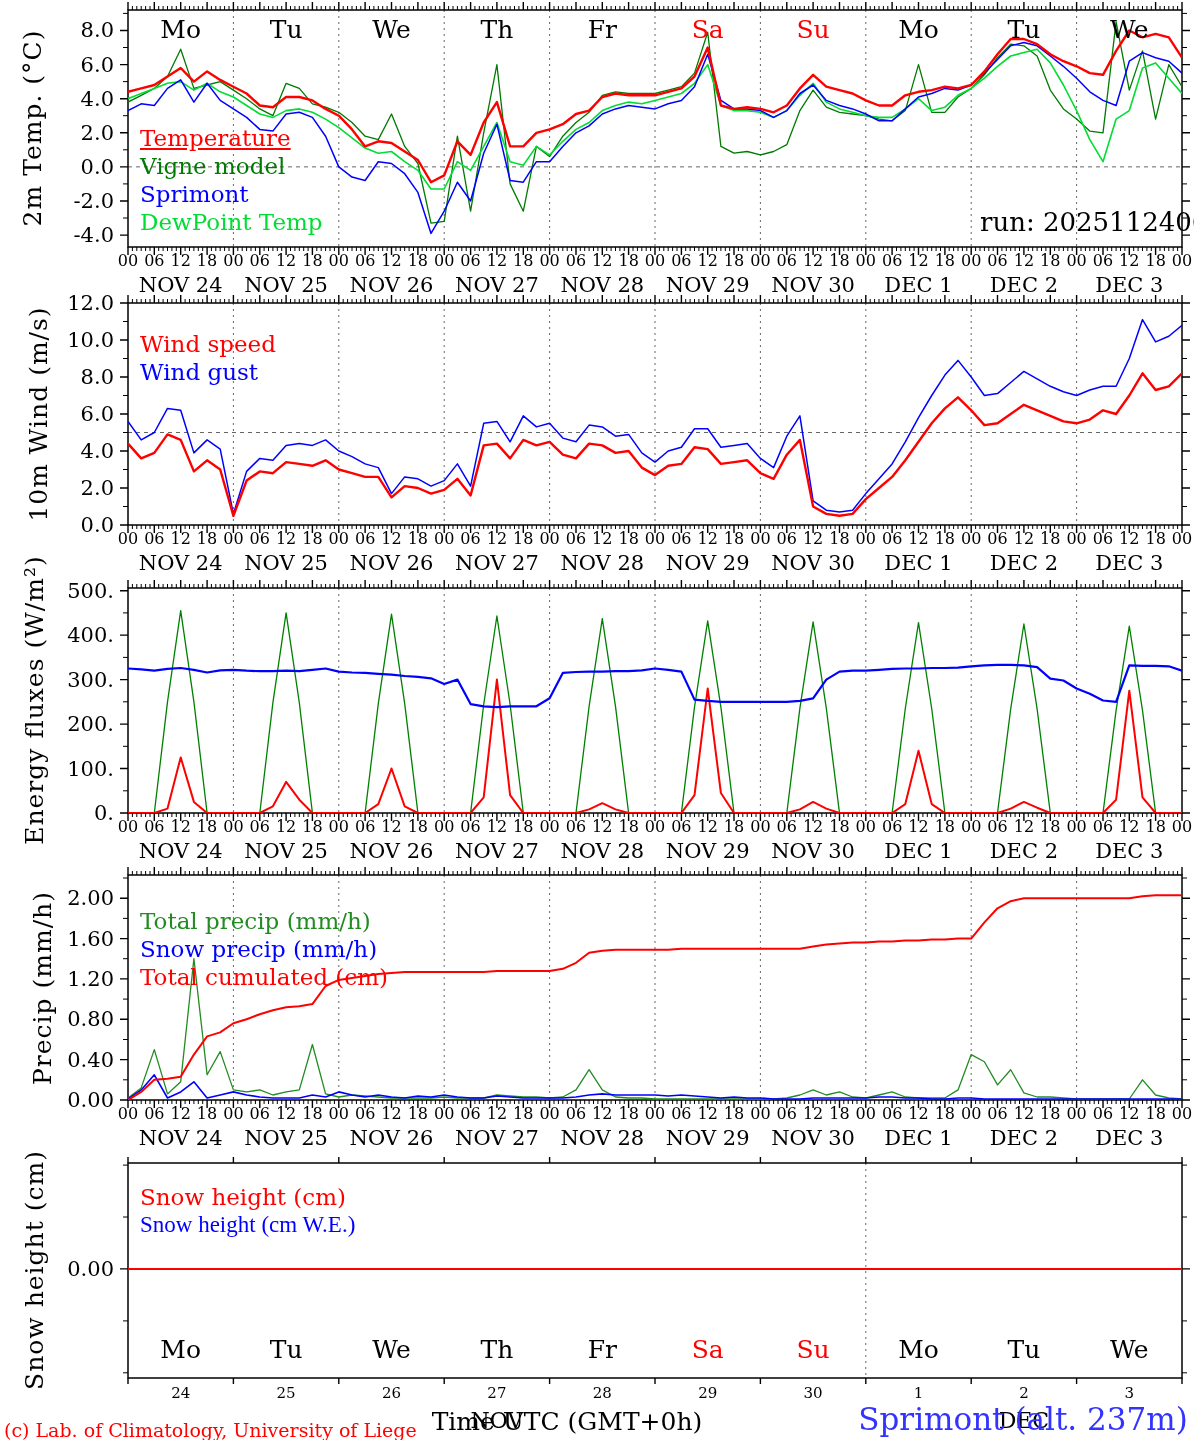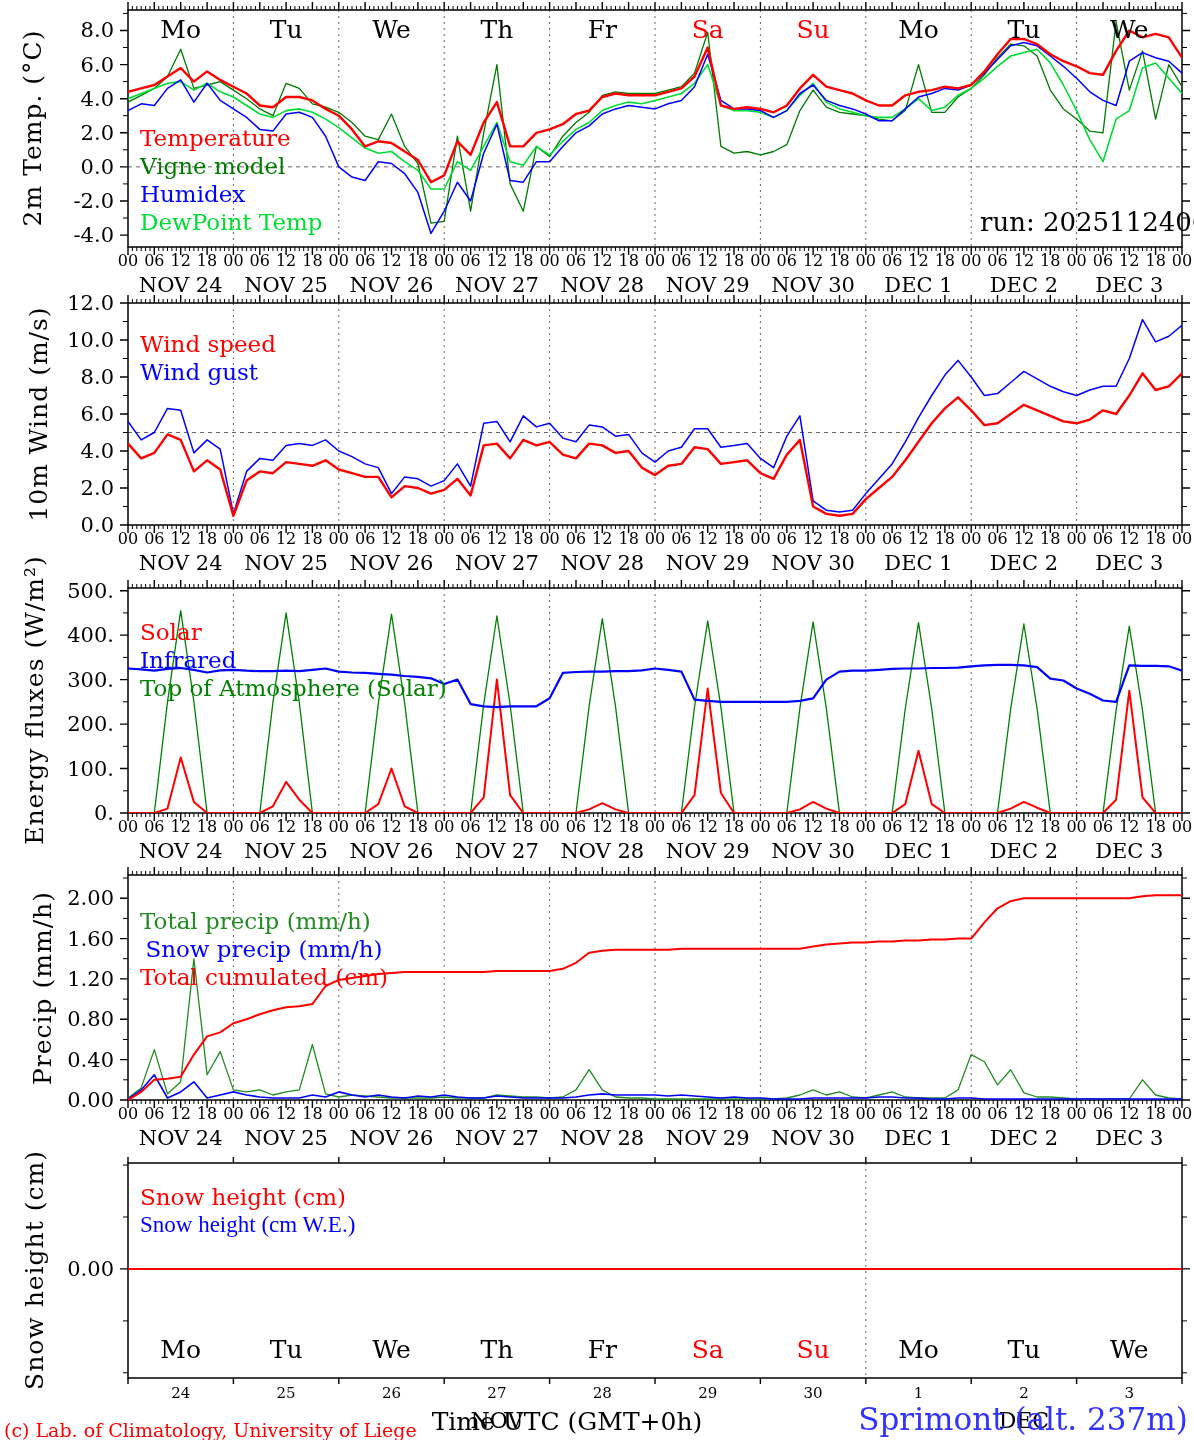--- a/index.html
+++ b/index.html
@@ -394,37 +394,32 @@
       </g>
     </svg>
 
   <div class="ov ylab" style="left:32px;top:128px">2m Temp. (°C)</div>
   <div class="ov ylab" style="left:38px;top:414px">10m Wind (m/s)</div>
   <div class="ov ylab" style="left:34px;top:700px">Energy fluxes (W/m²)</div>
   <div class="ov ylab" style="left:42px;top:988px">Precip (mm/h)</div>
   <div class="ov ylab" style="left:34px;top:1270px">Snow height (cm)</div>
 
   <div class="ov leg" style="left:140px;top:124px">
-    <div style="color: rgb(255, 0, 0);">Temperature</div>
+    <div style="color: rgb(255, 0, 0); text-decoration: underline;">Temperature</div>
     <div style="color: rgb(0, 122, 0);">Vigne model</div>
-    <div style="color: rgb(0, 0, 255);">Humidex</div>
+    <div style="color: rgb(0, 0, 255);">Sprimont</div>
     <div style="color: rgb(0, 221, 51);">DewPoint Temp</div>
   </div>
   <div class="ov leg" style="left:140px;top:330px">
     <div style="color: rgb(255, 0, 0);">Wind speed</div>
     <div style="color: rgb(0, 0, 255);">Wind gust</div>
   </div>
-  <div class="ov leg" style="left:140px;top:618px">
-    <div style="color: rgb(255, 0, 0);">Solar</div>
-    <div style="color: rgb(0, 0, 255);">Infrared</div>
-    <div style="color: rgb(0, 128, 0);">Top of Atmosphere (Solar)</div>
-  </div>
   <div class="ov leg" style="left:140px;top:907px">
     <div style="color: rgb(34, 139, 34);">Total precip (mm/h)</div>
-    <div style="color: rgb(0, 0, 255); text-align: center;">Snow precip (mm/h)</div>
+    <div style="color: rgb(0, 0, 255);">Snow precip (mm/h)</div>
     <div style="color: rgb(255, 0, 0);">Total cumulated (cm)</div>
   </div>
   <div class="ov leg" style="left:140px;top:1183px">
     <div style="color: rgb(255, 0, 0);">Snow height (cm)</div>
     <div style="color: rgb(0, 0, 255); font-family: Liberation Serif, serif;">Snow height (cm W.E.)</div>
   </div>
 
   <div class="ov" style="left:980px;top:207px;width:192px;text-align:right;font-size:26px">run: 2025112406</div>
 
   <div class="ov" style="left: 4px; top: 1395px; font-size: 23px; color: rgb(255, 0, 0); margin-top: 48px;">MARv3.14 model forced by GFS</div>

